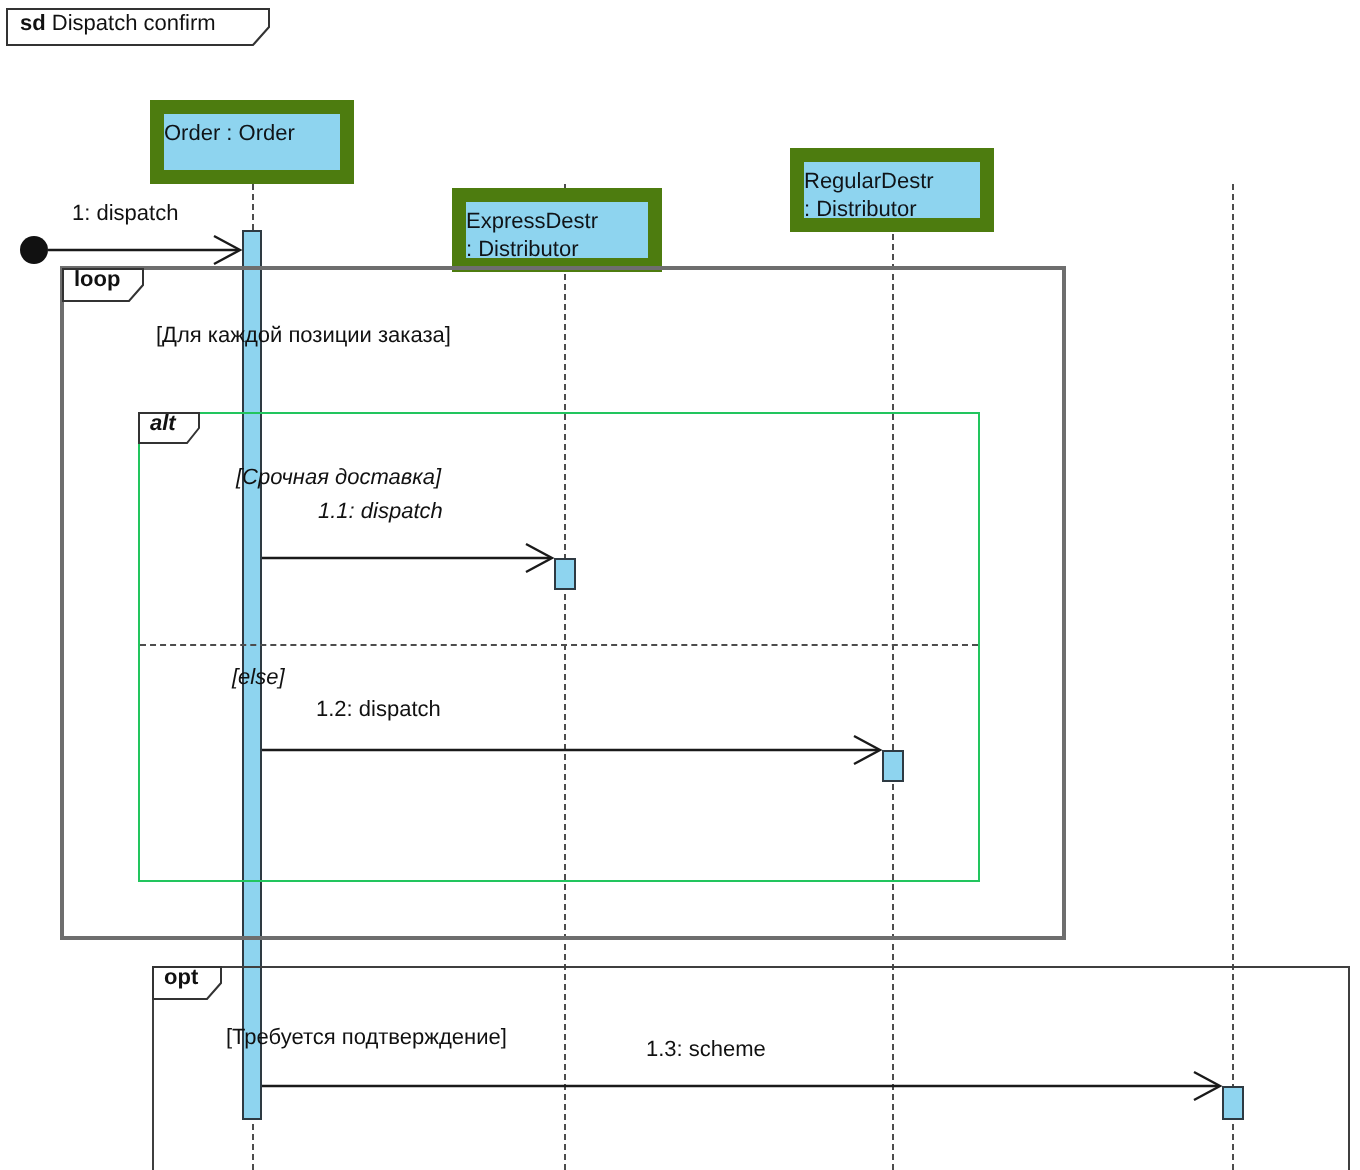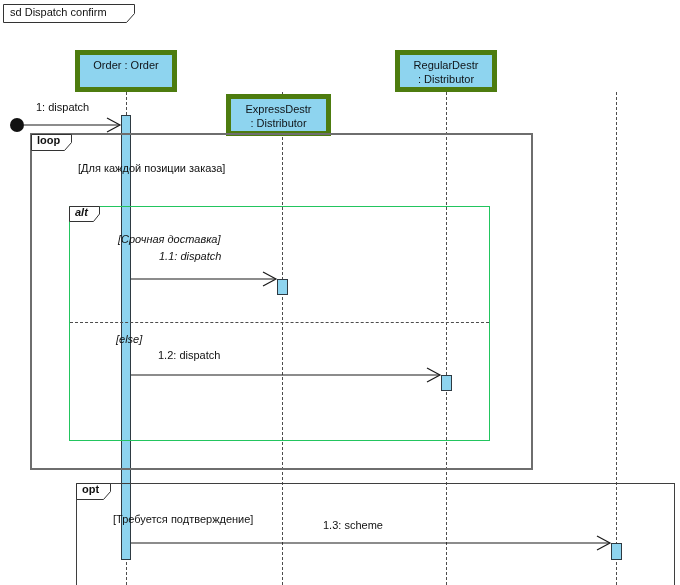--- a/index.html
+++ b/index.html
@@ -11,22 +11,22 @@
 
   
   .lifeline-line {
     position:absolute; top:92px; bottom:0; width:0;
     border-left:1px dashed #4d4d4d; z-index:1;
   }
 
   
   .head {
     position:absolute; top:50px; height:42px; z-index:2;
-    background:#8ED4EF; border:5px solid #4d7c0f;
-    display:flex; flex-direction:column; align-items:center;
+    background:#8ED4EF; border:7px solid #4d7c0f;
+    display:flex; flex-direction:column; align-items:flex-start;
     padding-top:3px; line-height:14px; color:#101418;
   }
 
   
   .activation {
     position:absolute; background:#8ED4EF; border:1px solid #2e3a42; z-index:2;
   }
 
   
   .frame { position:absolute; background:transparent; z-index:3; }
@@ -42,21 +42,21 @@
 
   .guard { position:absolute; z-index:5; color:#111; white-space:nowrap; }
   .divider { position:absolute; height:0; border-top:1px dashed #4d4d4d; z-index:3; }
 
   
   .title-tab { position:absolute; left:3px; top:4px; width:132px; height:19px; z-index:6; }
   .title-tab svg { display:block; }
   .title-tab .txt {
     position:absolute; top:2px; left:7px; white-space:nowrap; color:#111;
   }
-  .title-tab .txt .b { font-weight:normal;text-align:right; }
+  .title-tab .txt .b { font-weight:bold;text-align:right; }
 
   
   .msg-label { position:absolute; z-index:5; color:#111; white-space:nowrap; }
 
   
   .arrows { position:absolute; left:0; top:0; z-index:4; pointer-events:none; }
 </style>
 </head>
 <body>
 
@@ -68,21 +68,21 @@
   <div class="lifeline-line" style="left:616px;"></div>
 
   <div class="head" style="left:75px; width:102px;">
     <span>Order : Order</span>
     <span></span>
   </div>
   <div class="head" style="left:226px; width:105px;margin-top:44px;">
     <span>ExpressDestr</span>
     <span>: Distributor</span>
   </div>
-  <div class="head" style="left:395px; width:102px;">
+  <div class="head" style="left:395px; width:102px;margin-top:24px;">
     <span>RegularDestr</span>
     <span>: Distributor</span>
   </div>
 
   <div class="activation" style="left:121px; top:115px; width:10px; height:445px;"></div>
   <div class="activation" style="left:277px; top:279px; width:11px; height:16px;"></div>
   <div class="activation" style="left:441px; top:375px; width:11px; height:16px;"></div>
   <div class="activation" style="left:611px; top:543px; width:11px; height:17px;"></div>
 
   <div class="frame loop" style="left:30px; top:133px; width:503px; height:337px;">

